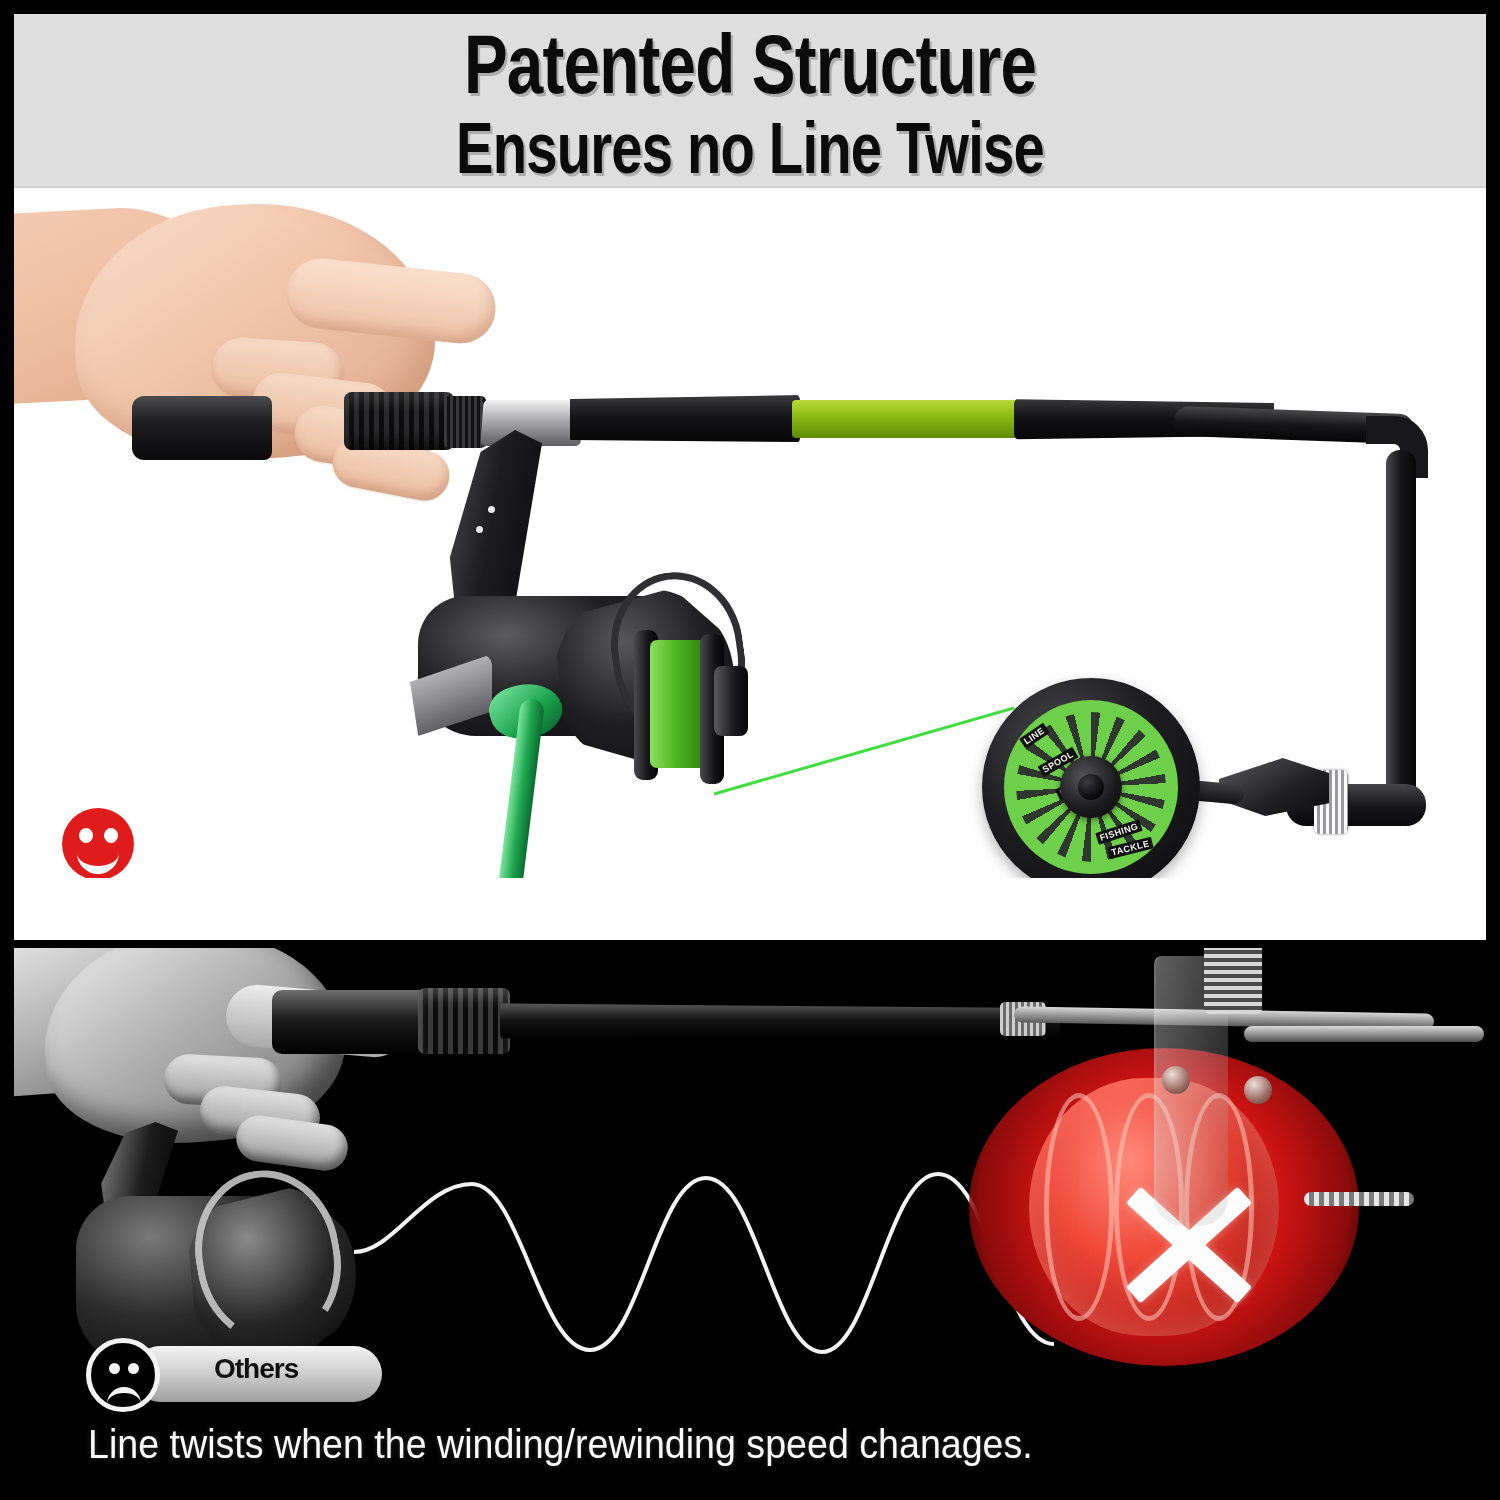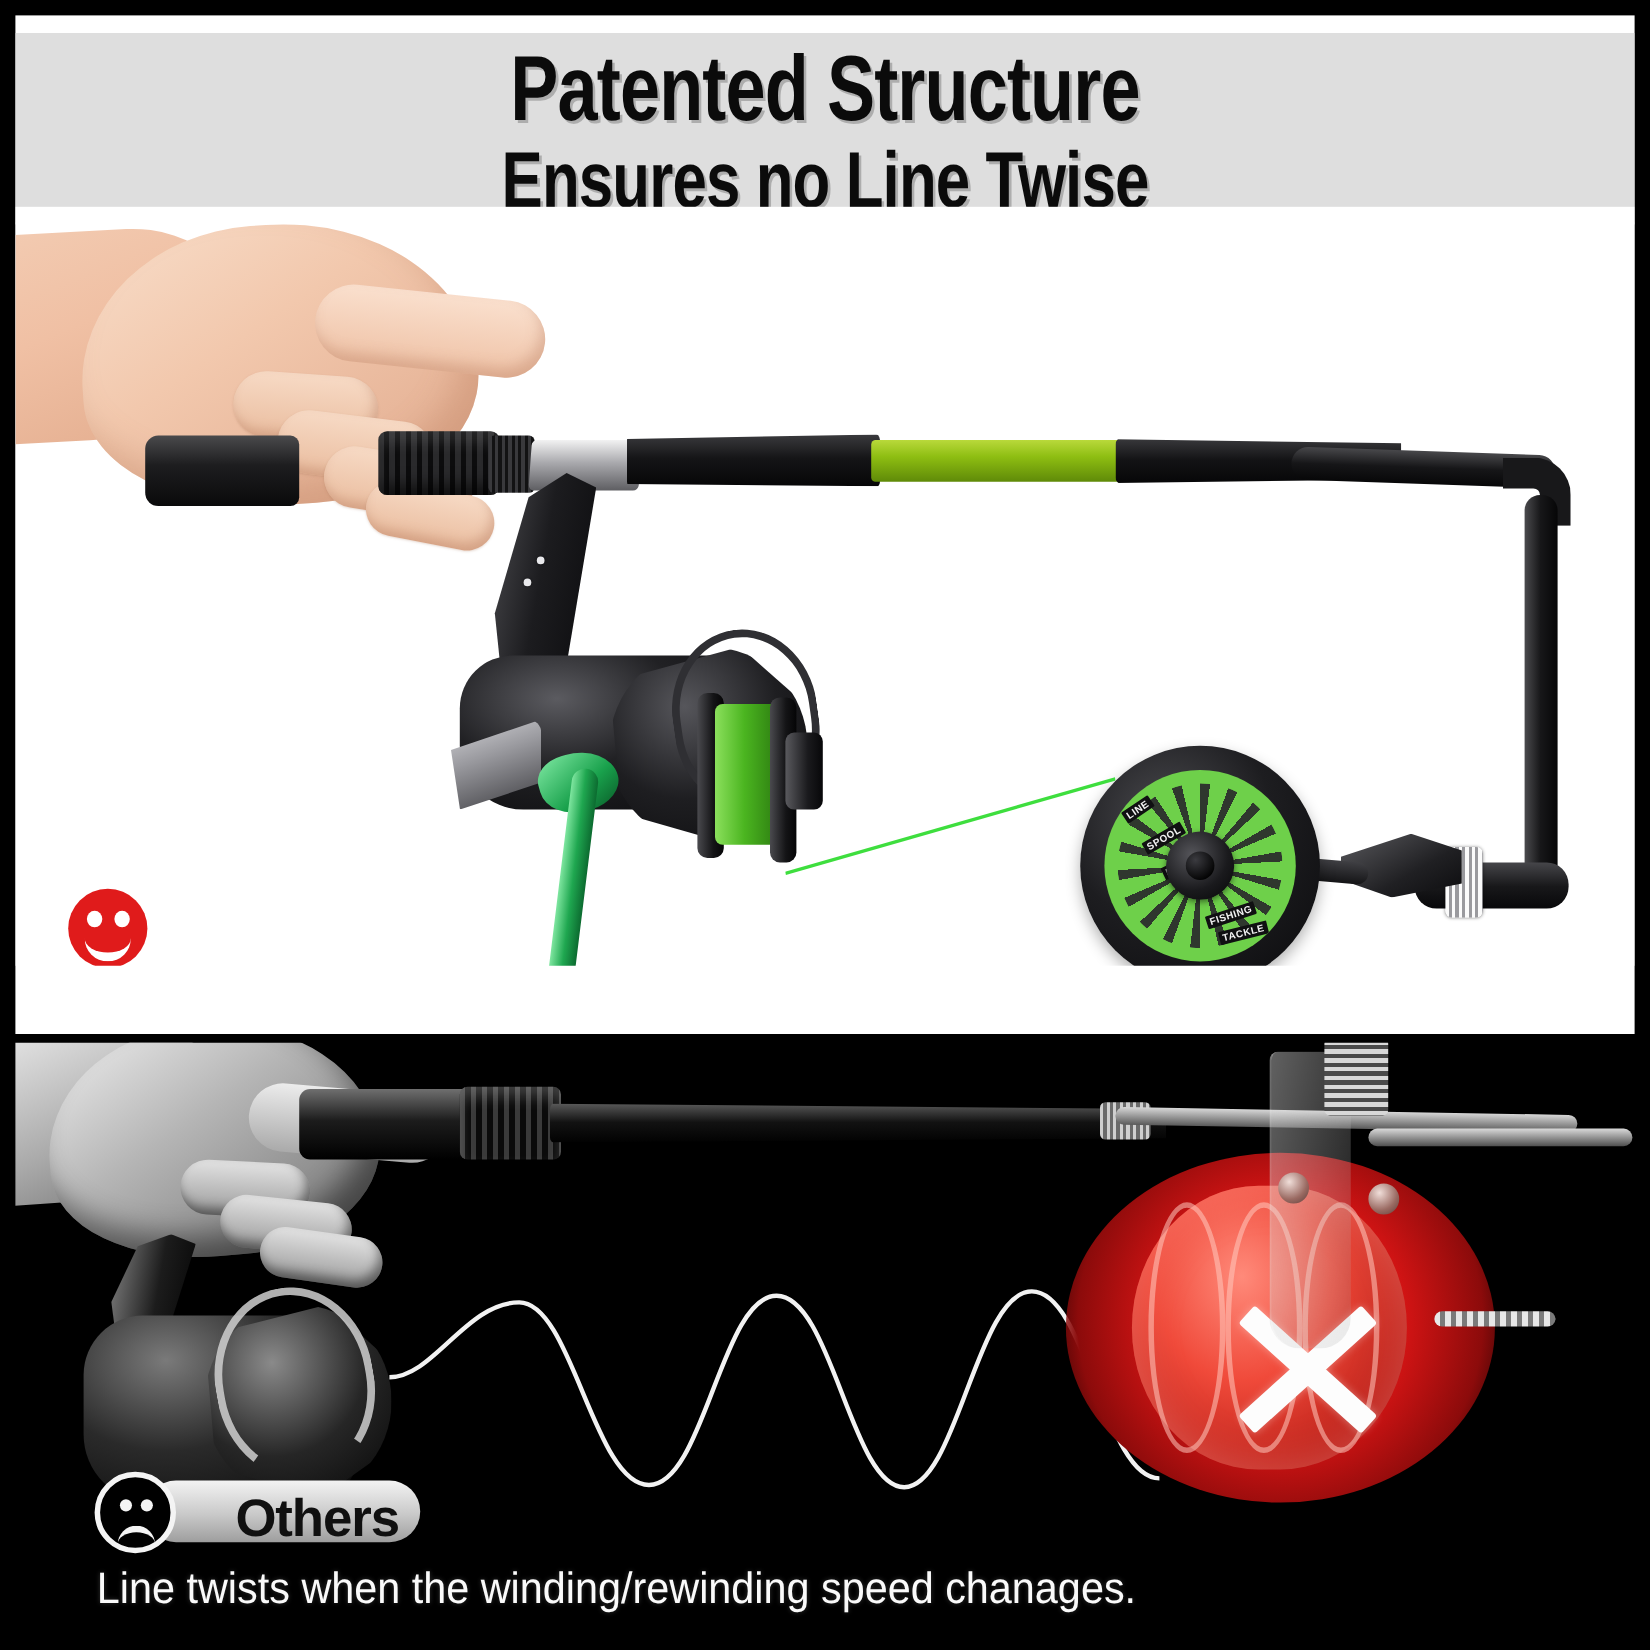--- a/index.html
+++ b/index.html
@@ -21,21 +21,21 @@
   .top-panel{
     position:absolute;
     left:14px; top:14px;
     width:1472px; height:926px;
     background:#ffffff;
     overflow:hidden;
   }
 
   
   .banner{
-    position:absolute;left:0;top:16px;
+    position:absolute;left:0;top:0;
     width:100%;height:172px;
     background:#dedede;
     border-bottom:2px solid #cfcfcf;
     overflow:hidden;
   }
   .banner .title-1,
   .banner .title-2{
     position:absolute;
     left:0;width:100%;
     text-align:center;
@@ -517,21 +517,21 @@
     width:300px;height:72px;
   }
   .others-pill{
     position:absolute;left:46px;top:8px;
     width:250px;height:56px;
     background:linear-gradient(180deg,#f3f3f3,#c9c9c9 55%,#9e9e9e);
     border-radius:28px;
   }
   .others-pill span{
     position:absolute;left:82px;top:7px;
-    font-size:48px;font-weight:700;color:#101010;
+    font-size:28px;font-weight:700;color:#101010;
     font-family:"Liberation Sans","DejaVu Sans",sans-serif;
     letter-spacing:-1px;
   }
   .sadface{
     position:absolute;left:0;top:0;
     width:74px;height:74px;border-radius:50%;
     background:#000;border:5px solid #f4f4f4;
     box-sizing:border-box;
   }
   .sadface .eye{

